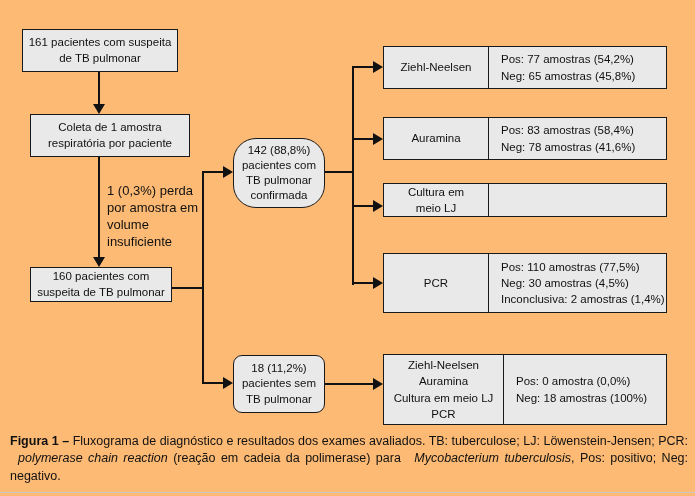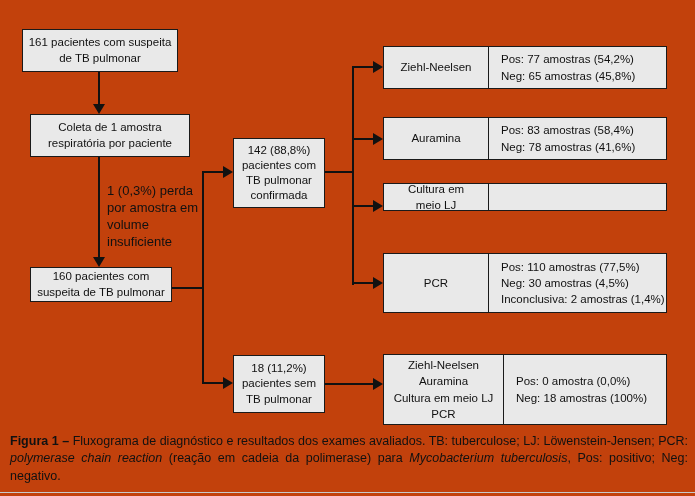--- a/index.html
+++ b/index.html
@@ -2,21 +2,21 @@
 <html><head>
 <meta charset="utf-8">
 <style>
   * { margin: 0; padding: 0; box-sizing: border-box; }
   html, body { background: #ffffff; }
   body { font-family: "Liberation Sans", "DejaVu Sans", sans-serif; color: #1a1a1a; }
   #stage {
     position: relative;
     width: 695px;
     height: 496px;
-    background: #c2410c;
+    background: #fdba74;
     overflow: hidden;
   }
   .fbox {
     position: absolute;
     background: #e9e9e9;
     border: 1.5px solid #1a1a1a;
     display: flex;
     align-items: center;
     justify-content: center;
     text-align: center;
@@ -75,21 +75,21 @@
   }
   .caption {
     position: absolute;
     left: 10px; top: 433px; width: 678px;
     font-size: 12.5px;
     line-height: 1.38;
     text-align: justify;
     color: #111;
   }
   .caption b { font-weight: bold; }
-  .caption i { font-style: italic; }
+  .caption i { font-style: italic; margin-left: 8px; }
   .bottom-rule {
     position: absolute;
     left: 0; top: 492px; width: 695px; height: 1px;
     background: #c9c9c9;
   }
 </style>
 </head>
 <body>
 
 <div id="stage">
@@ -116,26 +116,26 @@
 
   <div class="line" style="left:172px; top:287px; width:31px; height:2px;"></div>
   <div class="line" style="left:202px; top:171px; width:2px; height:213px;"></div>
 
   <div class="line" style="left:204px; top:171px; width:19px; height:2px;"></div>
   <div class="arrow-right" style="left:223px; top:166px;"></div>
 
   <div class="line" style="left:204px; top:382px; width:19px; height:2px;"></div>
   <div class="arrow-right" style="left:223px; top:377px;"></div>
 
-  <div class="fbox" style="left:233px; top:138px; width:92px; height:70px;">142 (88,8%)
+  <div class="fbox" style="left:233px; top:138px; width:92px; height:70px;border-radius:23px;">142 (88,8%)
 pacientes com
 TB pulmonar
 confirmada</div>
 
-  <div class="fbox" style="left:233px; top:355px; width:92px; height:58px;">18 (11,2%)
+  <div class="fbox" style="left:233px; top:355px; width:92px; height:58px;border-radius:9px;">18 (11,2%)
 pacientes sem
 TB pulmonar</div>
 
   <div class="line" style="left:325px; top:171px; width:28px; height:2px;"></div>
   <div class="line" style="left:352px; top:66px; width:2px; height:219px;"></div>
 
   <div class="line" style="left:354px; top:66px; width:19px; height:2px;"></div>
   <div class="arrow-right" style="left:373px; top:61px;"></div>
 
   <div class="line" style="left:354px; top:138px; width:19px; height:2px;"></div>
@@ -155,21 +155,21 @@
     <div class="rescell">Pos: 77 amostras (54,2%)
 Neg: 65 amostras (45,8%)</div>
   </div>
 
   <div class="rbox" style="left:383px; top:117px; width:284px; height:43px;">
     <div class="testcell" style="width:105px;">Auramina</div>
     <div class="rescell">Pos: 83 amostras (58,4%)
 Neg: 78 amostras (41,6%)</div>
   </div>
 
-  <div class="rbox" style="left:383px; top:183px; width:284px; height:28px;">
+  <div class="rbox" style="left:383px; top:183px; width:284px; height:34px;">
     <div class="testcell" style="width:105px;">Cultura em
 meio LJ</div>
   </div>
 
   <div class="rbox" style="left:383px; top:253px; width:284px; height:60px;">
     <div class="testcell" style="width:105px;">PCR</div>
     <div class="rescell">Pos: 110 amostras (77,5%)
 Neg: 30 amostras (4,5%)
 Inconclusiva: 2 amostras (1,4%)</div>
   </div>

